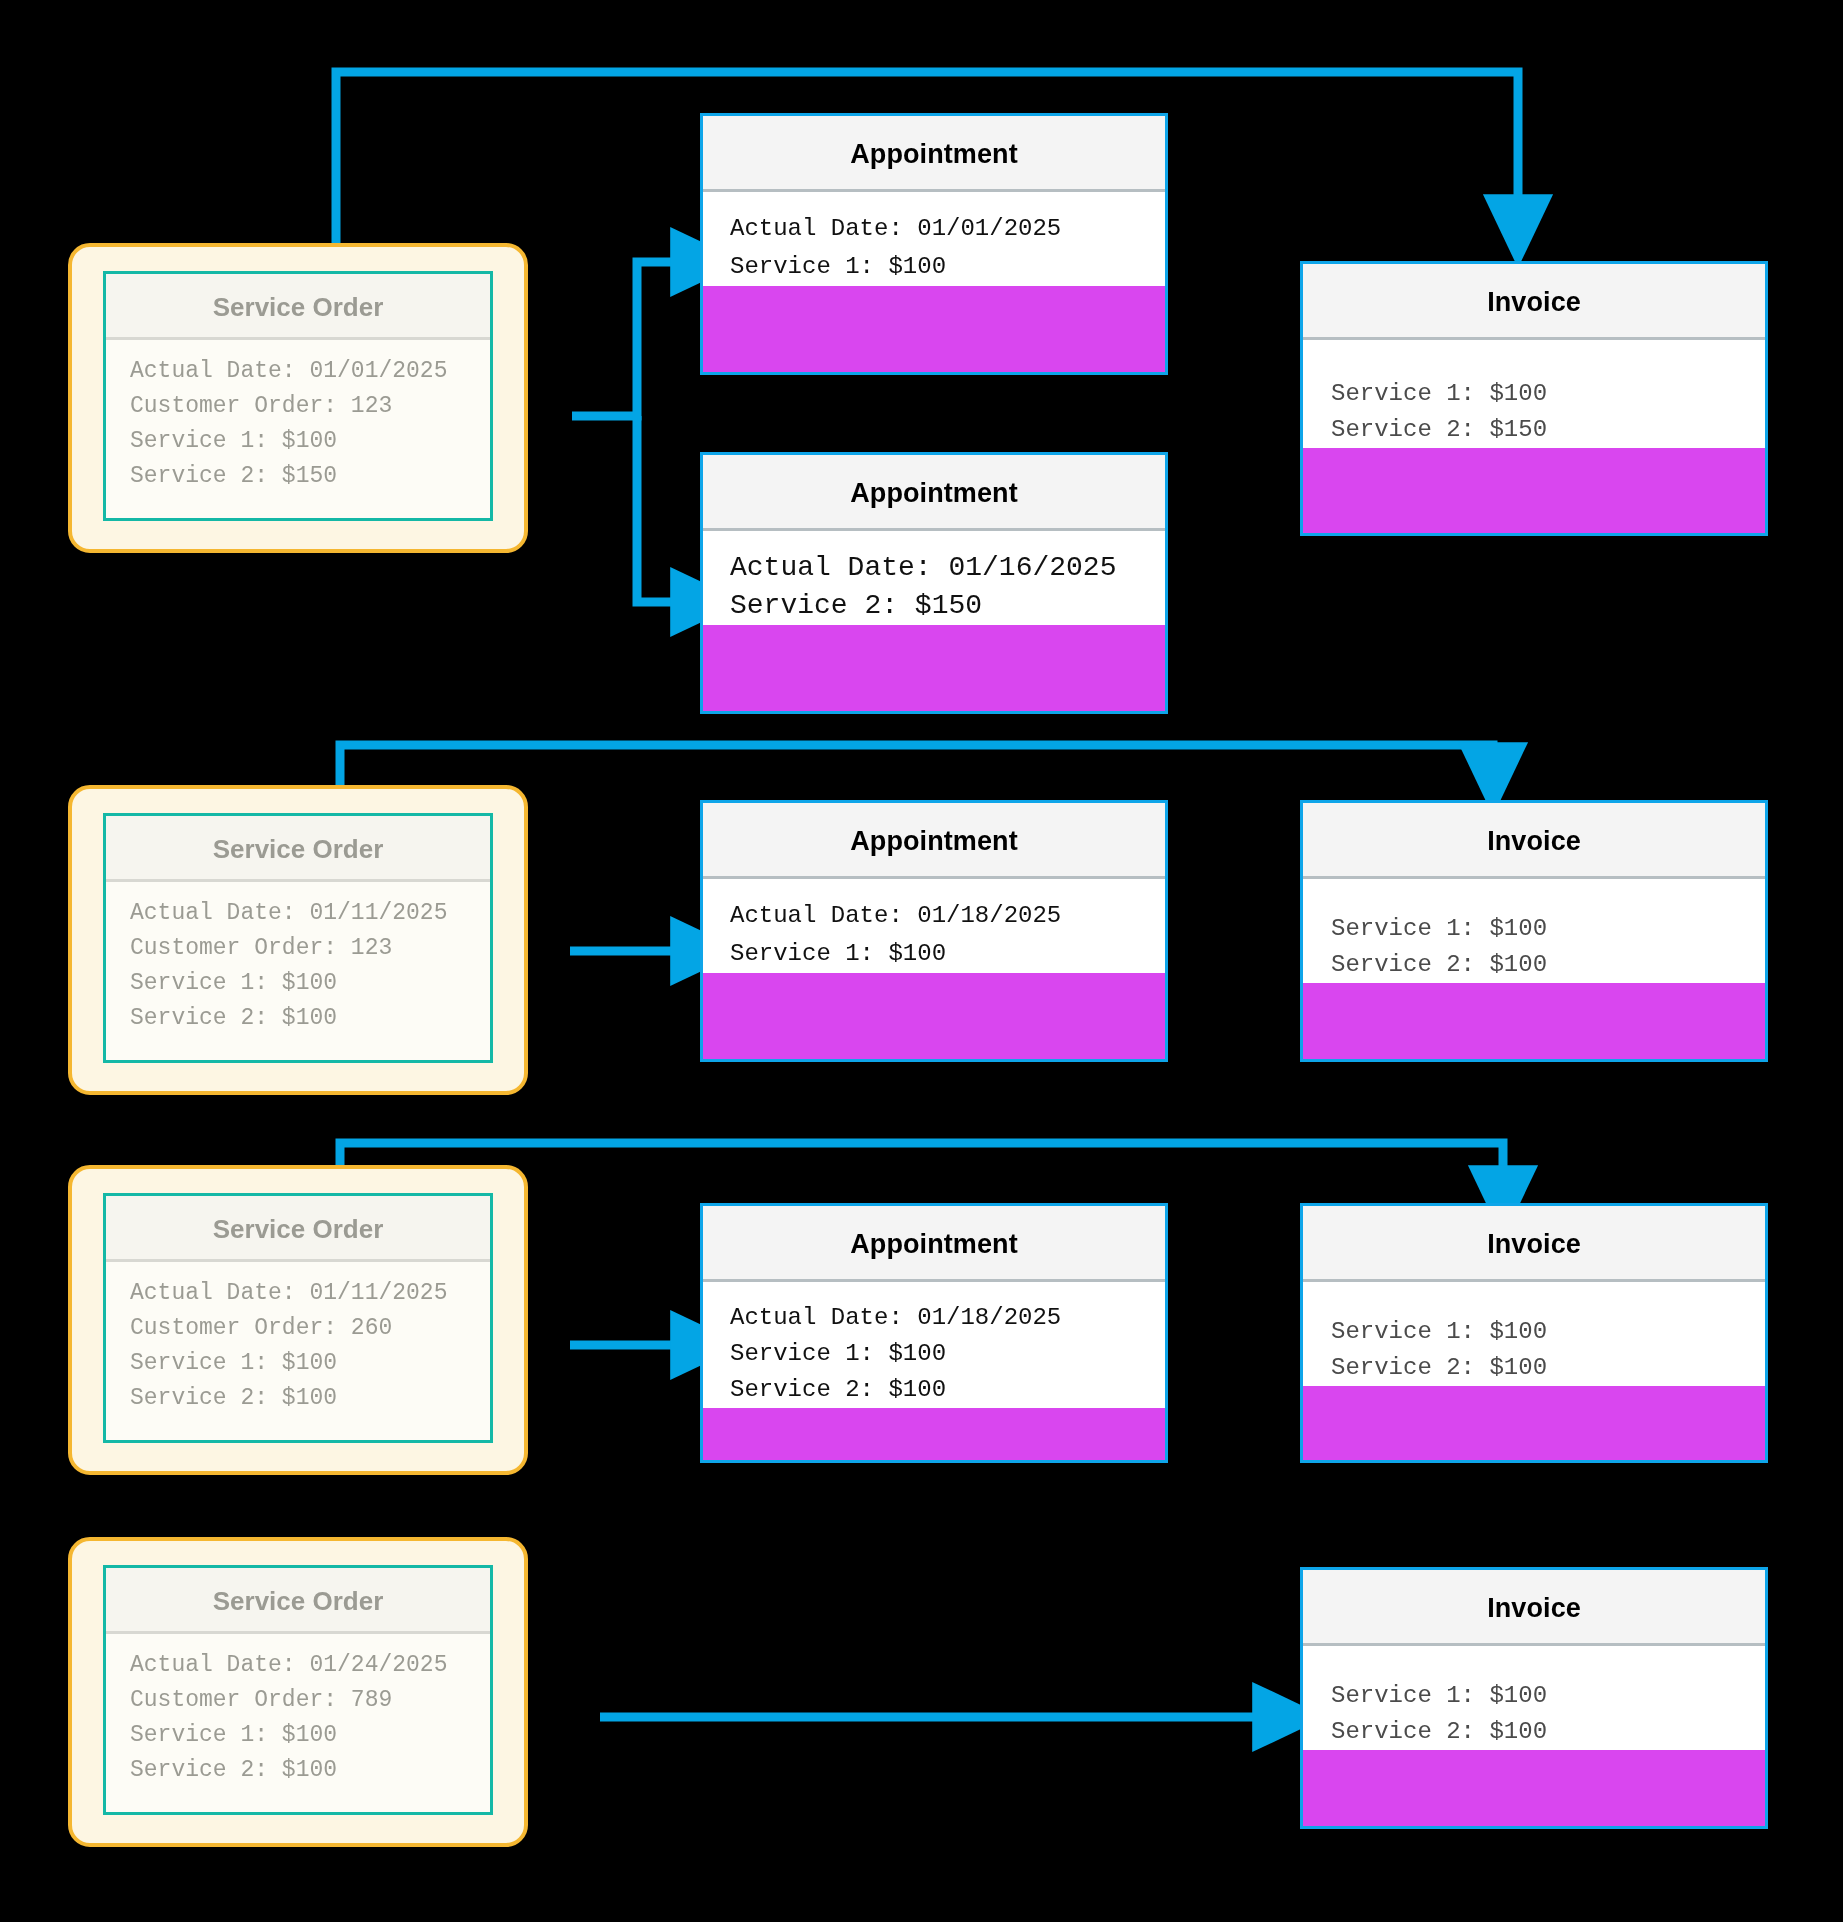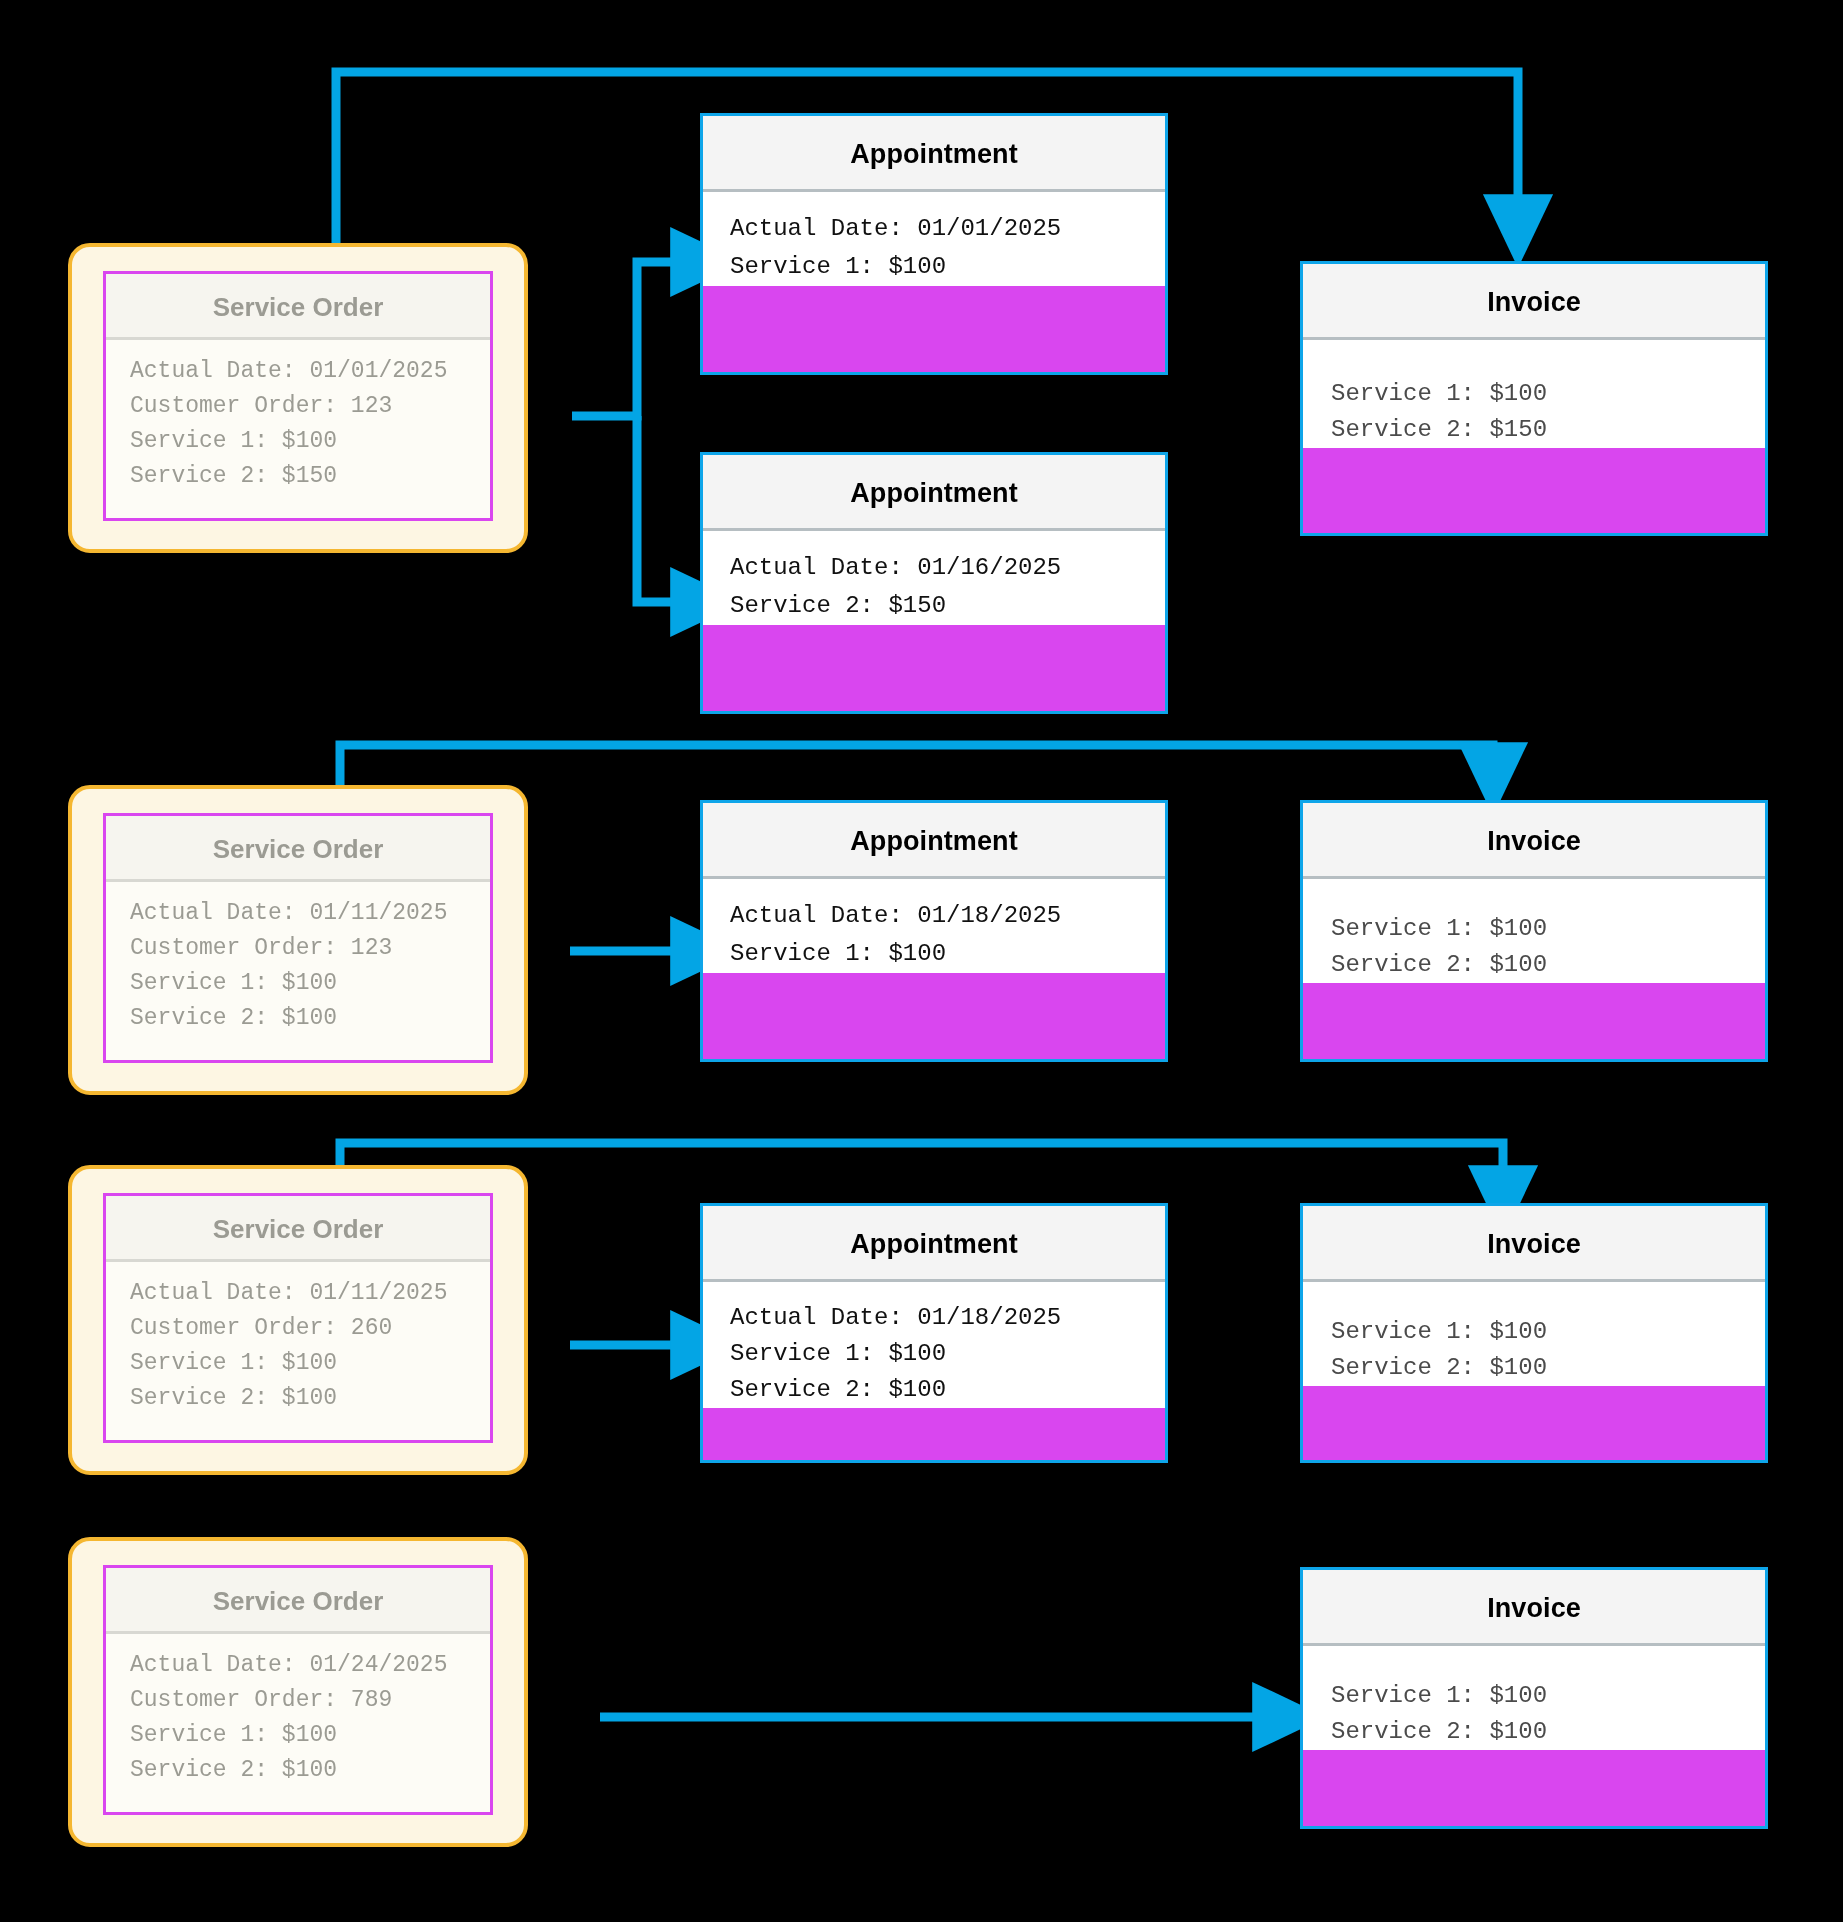--- a/index.html
+++ b/index.html
@@ -18,21 +18,21 @@
   .card > .body{box-sizing:border-box;background:#ffffff;color:#111;}
   .body .ln{white-space:pre;font-family:Liberation Mono, monospace;}
 
   
   .so-outer{
     position:absolute;box-sizing:border-box;
     background:#fdf6e3;border:4px solid #f5b731;border-radius:22px;
   }
   .so-inner{
     position:absolute;box-sizing:border-box;
-    border:3px solid #d946ef;background:#fdfcf6;
+    border:3px solid #14b8a6;background:#fdfcf6;
   }
   .so-inner > .hdr{
     box-sizing:border-box;background:#f6f5ef;border-bottom:3px solid #d8d8d2;
     text-align:center;font-weight:bold;color:#9b9b93;
   }
   .so-inner > .body{box-sizing:border-box;background:#fdfcf6;color:#9b9b93;}
 
   
   .inv .body{color:#4b4b4b;}
   .appt .body{color:#111;}
@@ -83,21 +83,21 @@
   <div class="card appt" style="left:700px;top:113px;width:468px;height:262px;">
     <div class="hdr" style="height:76px;line-height:76px;font-size:27px;">Appointment</div>
     <div class="body" style="padding:18px 0 0 27px;font-size:24px;line-height:38px;">
       <div class="ln">Actual Date: 01/01/2025</div>
       <div class="ln">Service 1: $100</div>
     </div>
   </div>
 
   <div class="card appt" style="left:700px;top:452px;width:468px;height:262px;">
     <div class="hdr" style="height:76px;line-height:76px;font-size:27px;">Appointment</div>
-    <div class="body" style="padding:18px 0 0 27px;font-size:24px;line-height:38px;">
+    <div class="body" style="padding:18px 0 0 27px;font-size:28px;line-height:38px;">
       <div class="ln">Actual Date: 01/16/2025</div>
       <div class="ln">Service 2: $150</div>
     </div>
   </div>
 
   <div class="card inv" style="left:1300px;top:261px;width:468px;height:275px;">
     <div class="hdr" style="height:76px;line-height:76px;font-size:27px;">Invoice</div>
     <div class="body" style="padding:36px 0 0 28px;font-size:24px;line-height:36px;">
       <div class="ln">Service 1: $100</div>
       <div class="ln">Service 2: $150</div>

